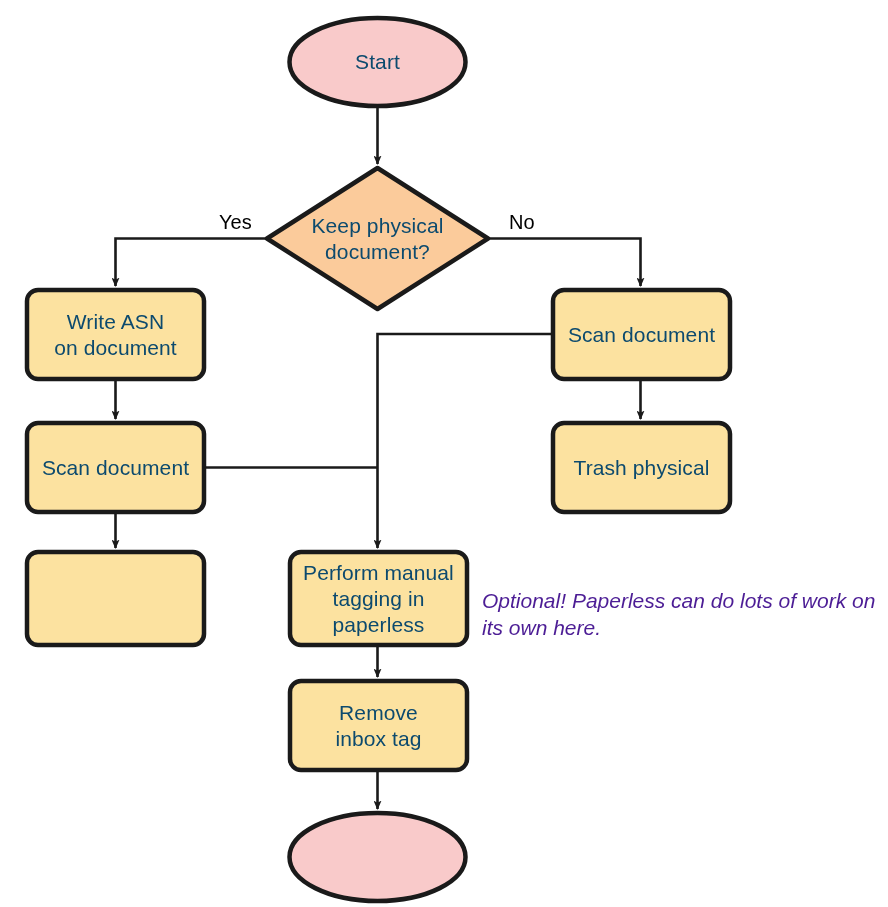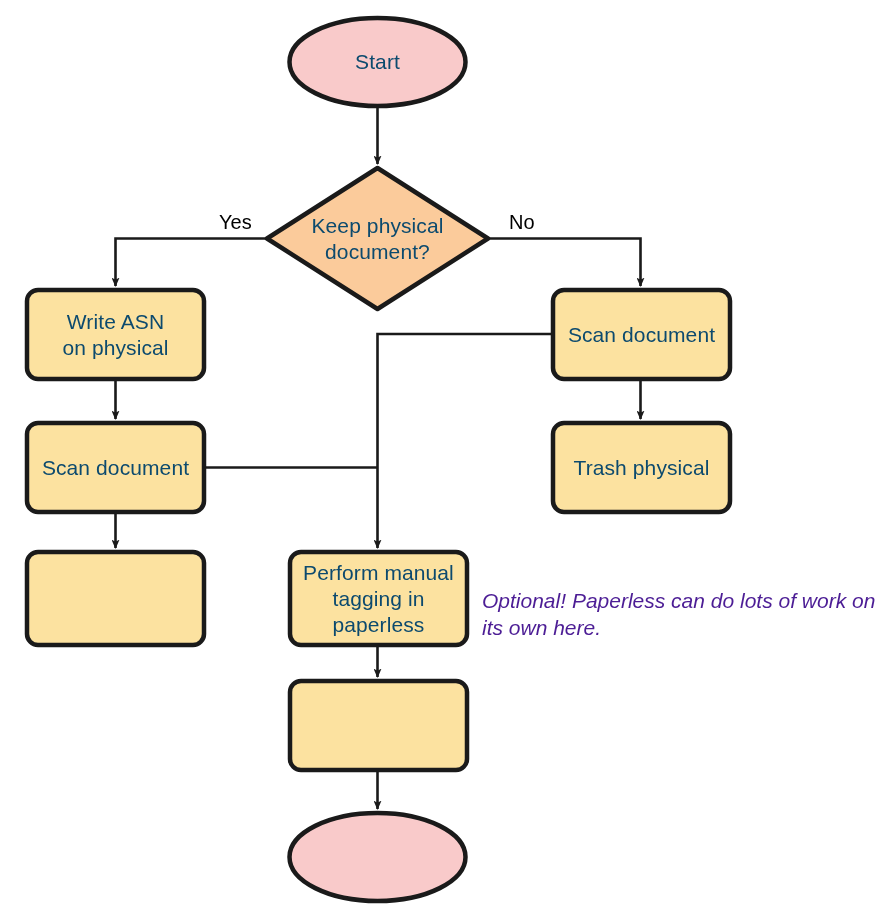--- a/index.html
+++ b/index.html
@@ -117,33 +117,35 @@
       <ellipse cx="377.5" cy="857" rx="88" ry="44" fill="#f9caca" stroke="#1a1a1a" stroke-width="4.5"></ellipse>
     </g>
   </svg>
 
   <div class="node-label" style="left:289px; top:18px; width:177px; height:88px;">Start</div>
 
   <div class="node-label" style="left:267px; top:168px; width:221px; height:141px;">Keep physical
 document?</div>
 
   <div class="node-label" style="left:27px; top:290px; width:177px; height:89px;">Write ASN
-on physical</div>
+on document</div>
 
   <div class="node-label" style="left:27px; top:423px; width:177px; height:89px;">Scan document</div>
 
 
   <div class="node-label" style="left:553px; top:290px; width:177px; height:89px;">Scan document</div>
 
   <div class="node-label" style="left:553px; top:423px; width:177px; height:89px;">Trash physical</div>
 
   <div class="node-label" style="left:290px; top:552px; width:177px; height:93px;">Perform manual
 tagging in
 paperless</div>
 
+  <div class="node-label" style="left:290px; top:681px; width:177px; height:89px;">Remove
+inbox tag</div>
 
 
   <div class="edge-label" style="left:211px; top:211px;margin-left:8px;">Yes</div>
 
   <div class="edge-label" style="left:509px; top:211px;">No</div>
 
   <div class="note-text" style="left:482px; top:587px; width:400px;">Optional! Paperless can do lots of work on
 its own here.</div>
 
 </div>

